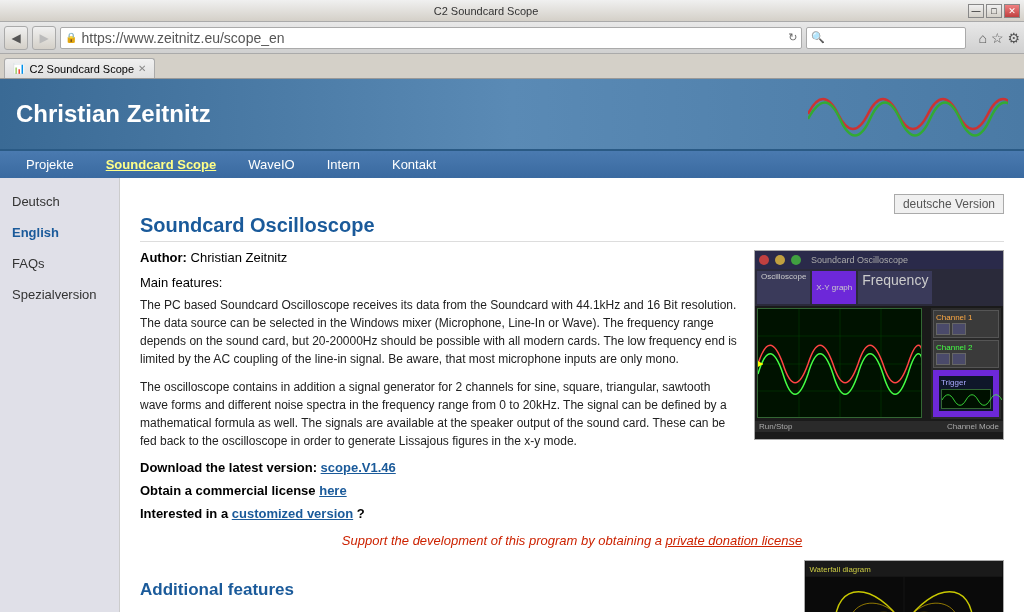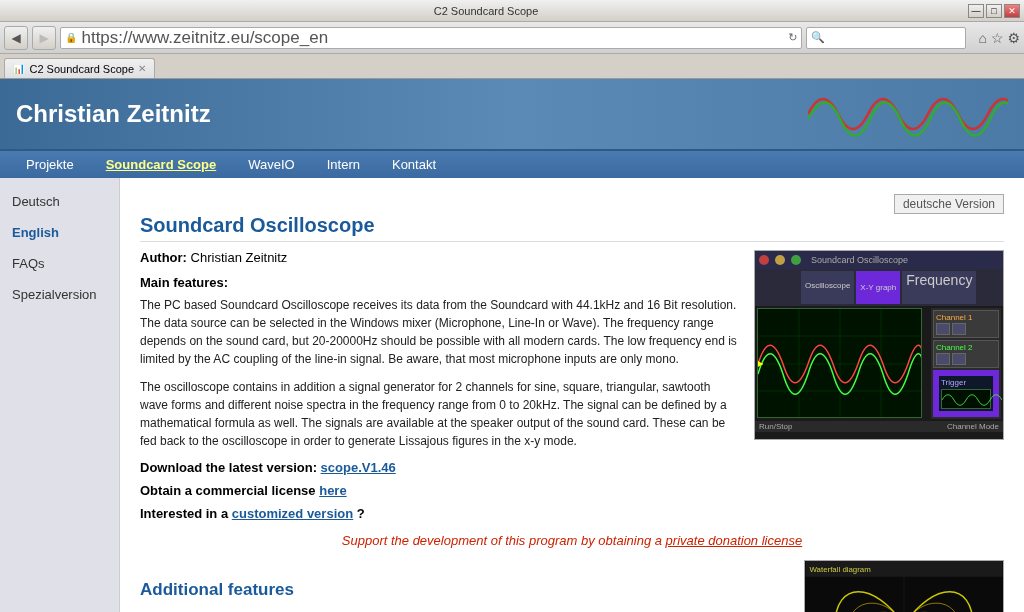--- a/index.html
+++ b/index.html
@@ -64,21 +64,21 @@
       display: flex;
       align-items: center;
       background: white;
       border: 1px solid #aaa;
       height: 22px;
       border-radius: 2px;
       padding: 0 4px;
       gap: 4px;
     }
     .address-bar-icon { font-size: 10px; color: #666; }
-    .address-bar-text { font-size: 17px; color: #555; flex: 1; }
+    .address-bar-text { font-size: 14px; color: #555; flex: 1; }
     .search-bar-wrap {
       display: flex;
       align-items: center;
       background: white;
       border: 1px solid #aaa;
       height: 22px;
       border-radius: 2px;
       padding: 0 4px;
       width: 160px;
       gap: 4px;
@@ -213,21 +213,21 @@
       background: #f0f0f0;
       padding: 2px 8px;
       font-size: 12px;
       cursor: pointer;
       color: #555;
     }
 
     .author-line { margin-bottom: 10px; font-size: 13px; }
     .author-line strong { font-weight: bold; }
 
-    .features-label { font-weight: bold; margin-bottom: 6px; font-size: 13px; }
+    .features-label { font-weight: normal; margin-bottom: 6px; font-size: 13px; }
     .body-text {
       font-size: 12px;
       line-height: 1.5;
       color: #222;
       margin-bottom: 10px;
     }
 
     .top-section {
       display: flex;
       gap: 16px;
@@ -397,21 +397,21 @@
 
         <div class="screenshot-box">
           <div class="osc-screen">
             <div class="osc-header">
               <div class="osc-header-btn close"></div>
               <div class="osc-header-btn min"></div>
               <div class="osc-header-btn max"></div>
               <span style="color:#aaa;font-size:9px;margin-left:4px;">Soundcard Oscilloscope</span>
             </div>
             <div style="display:flex;gap:2px;padding:2px 2px;background:#2a2a3a;">
-              <span style="background:#3a3a5a;color:#ccc;font-size:8px;padding:10px 4px;margin-left:44px;">Oscilloscope</span>
+              <span style="background:#3a3a5a;color:#ccc;font-size:8px;padding:1px 4px;">Oscilloscope</span>
               <span style="background:#6d28d9;color:#ccc;font-size:8px;padding:12px 4px;">X-Y graph</span>
               <span style="background:#3a3a5a;color:#ccc;font-size:14px;padding:1px 4px;">Frequency</span>
             </div>
 
             <div style="display:flex;padding:2px;">
               <div style="flex:1;">
                 <svg width="165" height="110" style="background:#001200;border:1px solid #336633;display:block;">
 
                   <line x1="0" y1="27" x2="165" y2="27" stroke="#004400" stroke-width="0.5"></line>
                   <line x1="0" y1="55" x2="165" y2="55" stroke="#004400" stroke-width="0.5"></line>

